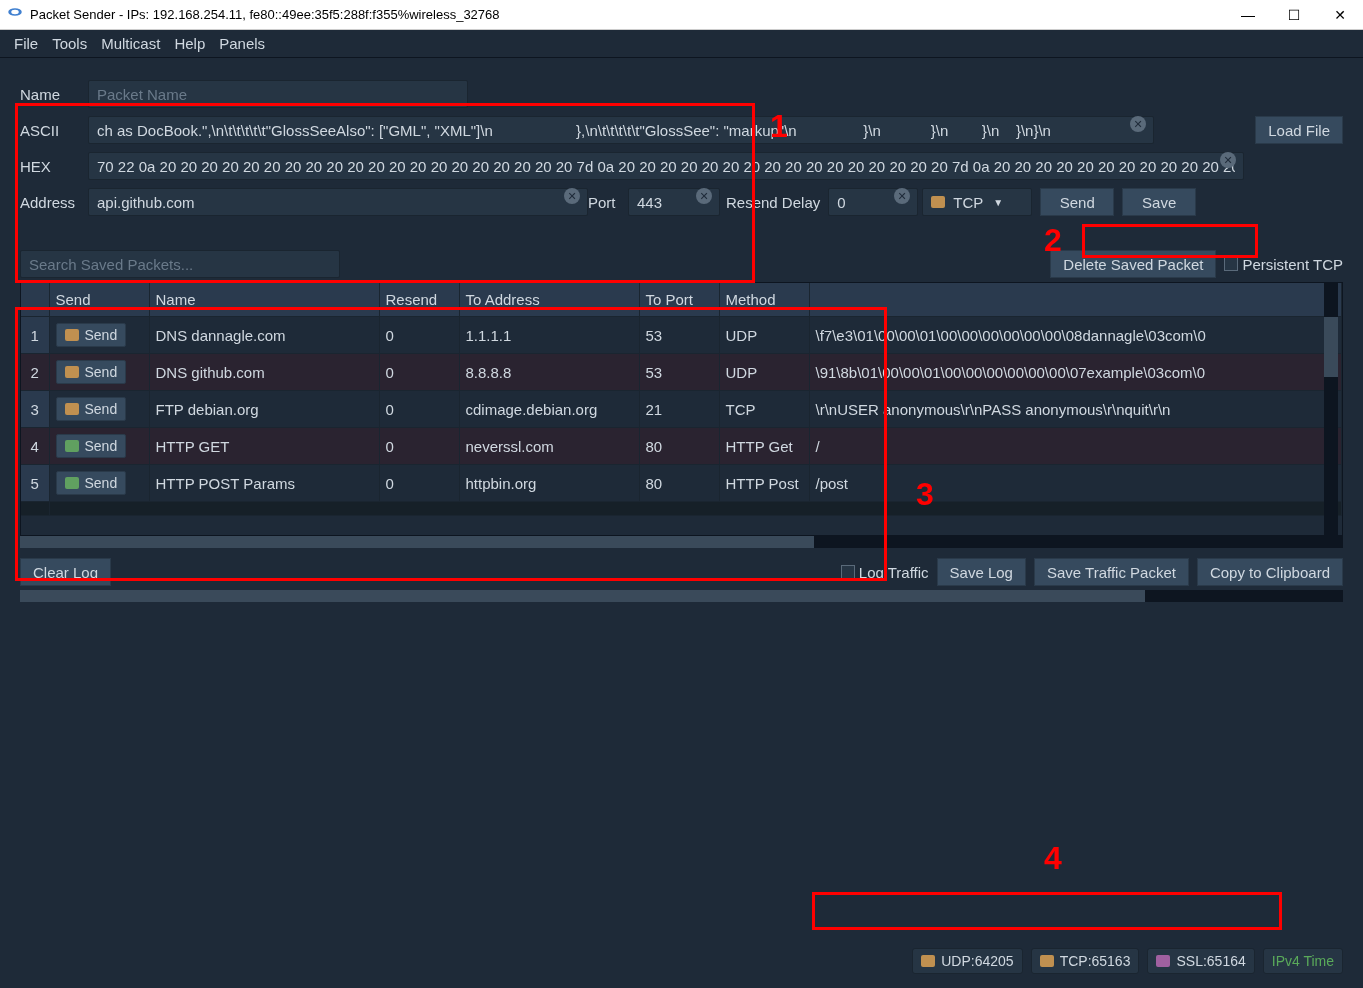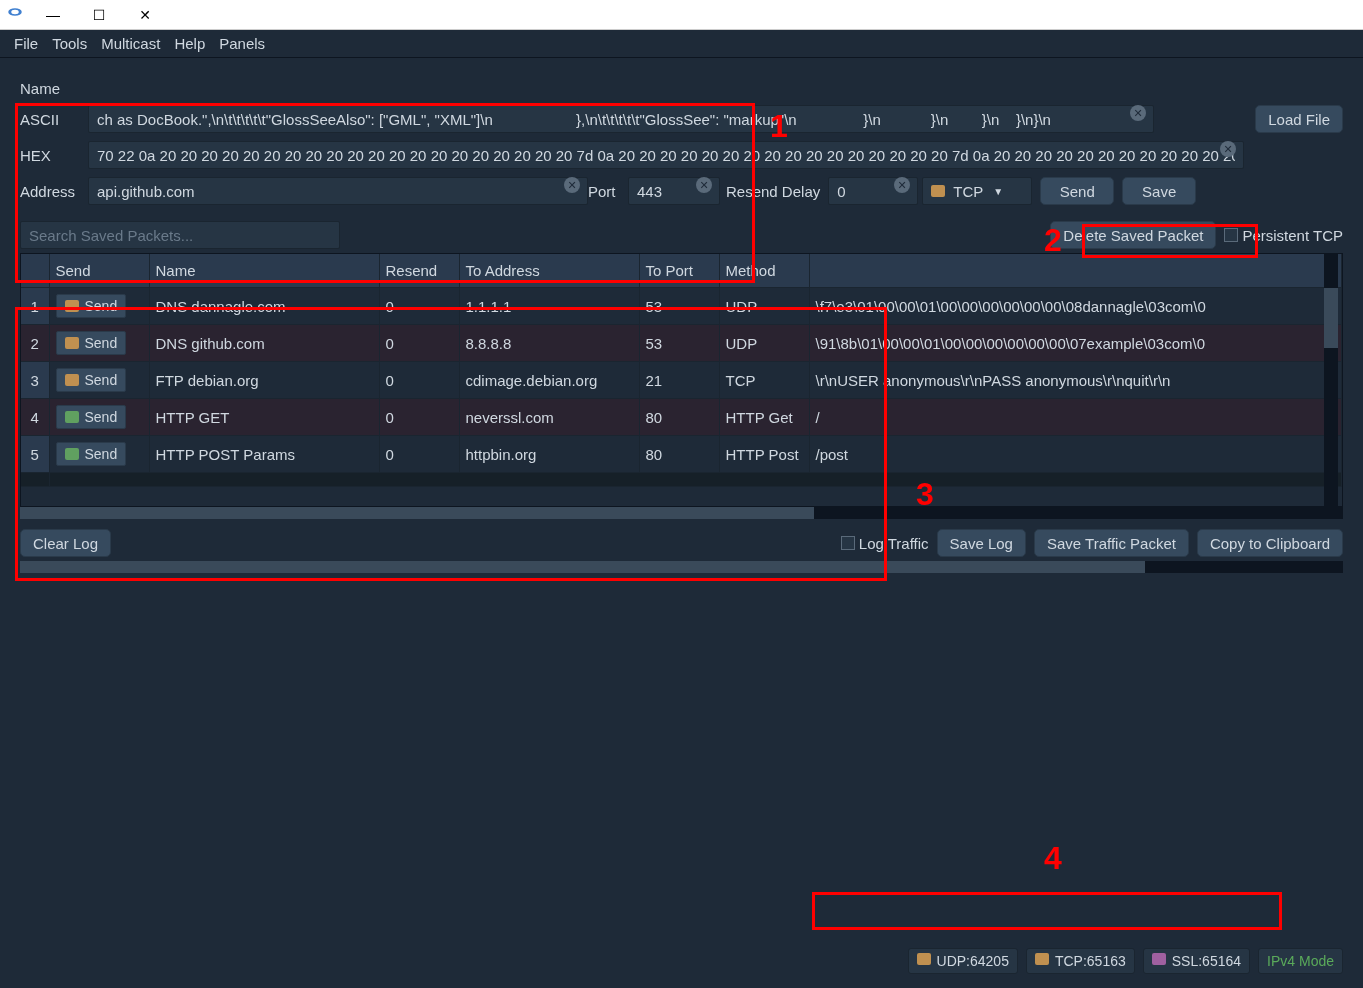--- a/index.html
+++ b/index.html
@@ -11,75 +11,77 @@
 .menubar { height: 28px; background: #1e2a38; display: flex; align-items: center; padding-left: 8px; gap: 2px; border-bottom: 1px solid #0d1520; }
 .menubar .menu-item { padding: 4px 6px; cursor: pointer; font-size: 15px; }
 .content { padding: 14px 12px 0 12px; }
 .form-row { display: flex; align-items: center; gap: 8px; margin-bottom: 8px; }
 .label { font-size: 15px; min-width: 60px; text-align: left; color: #d0d8e0; }
 .label.short { min-width: 46px; }
 .input { background: #263544; border: 1px solid #1a2530; color: #d0d8e0; padding: 5px 8px; font-size: 15px; border-radius: 2px; height: 28px; }
 .input::placeholder { color: #6a7a8a; }
 .input-wrap { position: relative; display: flex; align-items: flex-start; }
 .input-wrap .clear-btn { background: #5a6a7a; border: none; border-radius: 50%; width: 16px; height: 16px; color: #1e2a38; font-size: 11px; line-height: 14px; cursor: pointer; margin-left: -24px; position: relative; z-index: 2; display:flex;align-items:center;justify-content:center; }
-.btn { background: #364a5e; border: 1px solid #2a3a4a; color: #d0d8e0; padding: 5px 12px; font-size: 15px; border-radius: 5px; cursor: pointer; height: 28px; }
+.btn { background: #364a5e; border: 1px solid #2a3a4a; color: #d0d8e0; padding: 5px 12px; font-size: 15px; border-radius: 0; cursor: pointer; height: 28px; }
 .select { background: #263544; border: 1px solid #1a2530; color: #d0d8e0; padding: 4px 8px; font-size: 15px; border-radius: 2px; height: 28px; display:flex;align-items:center;gap:6px; }
 .select .dr { font-size:10px; margin-left:4px;}
 .icon-mini { display:inline-block; width:14px; height:12px; background:#c09050; border-radius:2px; margin-right:2px; vertical-align:middle;}
 .icon-mini.g { background:#60a060;}
 .icon-mini.p { background:#a060a0;}
 .toolbar-row { display: flex; align-items: center; gap: 8px; margin-bottom: 4px; padding: 0 8px; }
 .checkbox { display:inline-flex; align-items:center; gap:4px; font-size:15px; }
 .checkbox .box { width:14px; height:14px; border:1px solid #5a6a7a; background:#263544; display:inline-block; }
 .table-container { border:1px solid #0d1520; margin:4px 8px 0 8px; overflow:hidden; }
 .table { width:100%; border-collapse:collapse; }
 .table th { background:#2a3a4e; color:#d0d8e0; font-weight:normal; padding:8px 6px; text-align:left; border-right:1px solid #1a2530; border-bottom:1px solid #1a2530; font-size:15px; position:relative;}
 .table td { padding:6px; border-right:1px solid #1a2530; border-bottom:1px solid #1a2530; font-size:15px; background:#1e2a38; }
 .table tr.alt td { background:#2a2330; }
 .table .rownum { background:#2a3a4e; text-align:center; width:24px; }
 .send-cell-btn { background:#364a5e; border:1px solid #2a3a4a; color:#d0d8e0; padding:3px 8px; font-size:14px; border-radius:2px; cursor:pointer; display:inline-flex;align-items:center;gap:4px;}
 .scrollbar-h { height:12px; background:#0d1520; margin:0 8px; position:relative; }
 .scrollbar-h .thumb { position:absolute; height:100%; background:#3a4a5a; }
 .statusbar { position:absolute; bottom:14px; right:20px; display:flex; gap:8px; align-items:center;}
-.statusbar .status-btn { background:#263544; border:1px solid #1a2530; padding:4px 8px; border-radius:3px; font-size:14px; display:flex;gap:4px;cursor:pointer;}
+.statusbar .status-btn { background:#263544; border:1px solid #1a2530; padding:4px 8px; border-radius:3px; font-size:14px; display:flex;align-items:center;gap:4px;cursor:pointer;}
 .statusbar .status-btn.green { color:#5aaa5a; }
 .red-box { position:absolute; border:3px solid #ff0000; pointer-events:none; z-index:100; }
 .red-num { position:absolute; color:#ff0000; font-size:32px; font-weight:bold; z-index:101; pointer-events:none; font-family: Arial; }
 .sort-ind { font-size:10px; margin-left:4px; color:#8a9aaa;}
 .log-table-container {margin: 4px 8px 0 8px; border:1px solid #0d1520;}
 .scroll-v-placeholder { position:absolute; right:4px; width:14px; background:#0d1520; }
 .scroll-v-placeholder .thumb-v { background:#3a4a5a; width:100%;}
 .darkrow td { background:#162028 !important;}
 </style>
 </head>
 <body>
 
 <div class="titlebar">
   <svg class="icon" viewBox="0 0 24 24">
       <path fill="#4080d0" d="M12 3 A9 5 0 0 1 21 8 A9 5 0 0 1 12 13 A9 5 0 0 1 3 8 A9 5 0 0 1 12 3 Z"></path>
       <ellipse cx="12" cy="8" rx="5" ry="3" fill="#fff"></ellipse>
     </svg>
+  <span class="title-text">Packet Sender - IPs: 192.168.254.11, fe80::49ee:35f5:288f:f355%wireless_32768</span>
   <div class="winbtn">—</div>
   <div class="winbtn">☐</div>
   <div class="winbtn">✕</div>
 </div>
 
 <div class="menubar">
   <div class="menu-item">File</div>
   <div class="menu-item">Tools</div>
   <div class="menu-item">Multicast</div>
   <div class="menu-item">Help</div>
   <div class="menu-item">Panels</div>
 </div>
 
 <div class="content">
 
   <div style="padding:8px 8px 4px 8px;">
     <div class="form-row">
       <span class="label">Name</span>
+      <input class="input" style="width: 380px;" placeholder="Packet Name">
     </div>
     <div class="form-row">
       <span class="label">ASCII</span>
       <div class="input-wrap" style="flex:1">
         <input class="input" style="width: 1066px;" value="ch as DocBook.&quot;,\n\t\t\t\t\t&quot;GlossSeeAlso&quot;: [&quot;GML&quot;, &quot;XML&quot;]\n                    },\n\t\t\t\t\t&quot;GlossSee&quot;: &quot;markup&quot;\n                }\n            }\n        }\n    }\n}\n">
         <button class="clear-btn">✕</button>
       </div>
       <button class="btn">Load File</button>
     </div>
     <div class="form-row">
@@ -108,21 +110,21 @@
       <div class="select" style="margin-left:4px;width:110px">
         <span class="icon-mini"></span>
         <span>TCP</span>
         <span class="dr">▼</span>
       </div>
       <button class="btn" style="width:74px">Send</button>
       <button class="btn" style="width:74px">Save</button>
     </div>
   </div>
 
-  <div class="toolbar-row" style="margin-top:4px">
+  <div class="toolbar-row" style="margin-top:22px">
     <input class="input" style="width: 320px;" placeholder="Search Saved Packets...">
     <div style="flex:1"></div>
     <button class="btn">Delete Saved Packet</button>
     <label class="checkbox">
         <span class="box"></span>
         <span>Persistent TCP</span>
       </label>
   </div>
 
   <div class="table-container" style="height:254px;position:relative">
@@ -227,21 +229,21 @@
       <span>UDP:64205</span>
     </div>
   <div class="status-btn">
       <span class="icon-mini"></span>
       <span>TCP:65163</span>
     </div>
   <div class="status-btn">
       <span class="icon-mini p"></span>
       <span>SSL:65164</span>
     </div>
-  <div class="status-btn green">IPv4 Mode</div>
+  <div class="status-btn green">IPv4 Time</div>
 </div>
 
 <div class="red-box" style="left:15px;top:103px;width:740px;height:180px"></div>
 <div class="red-num" style="left:770px;top:108px">1</div>
 <div class="red-box" style="left:1082px;top:224px;width:176px;height:34px"></div>
 <div class="red-num" style="left:1044px;top:222px">2</div>
 <div class="red-box" style="left:15px;top:307px;width:872px;height:274px"></div>
 <div class="red-num" style="left:916px;top:476px">3</div>
 <div class="red-box" style="left:812px;top:892px;width:470px;height:38px"></div>
 <div class="red-num" style="left:1044px;top:840px">4</div>

